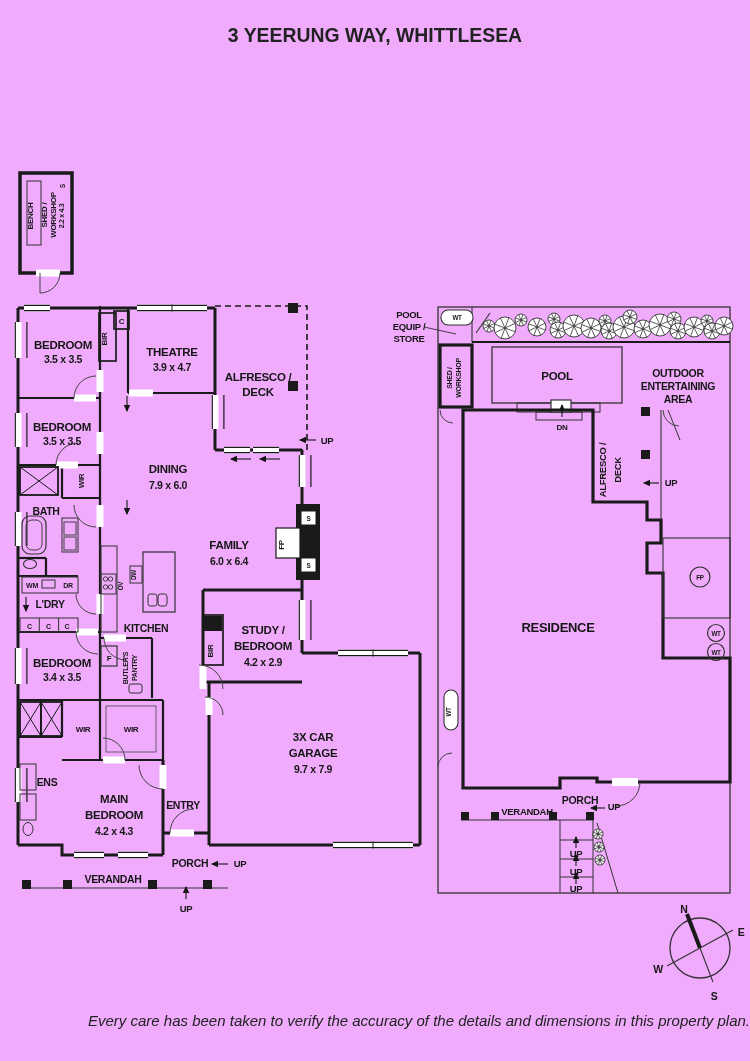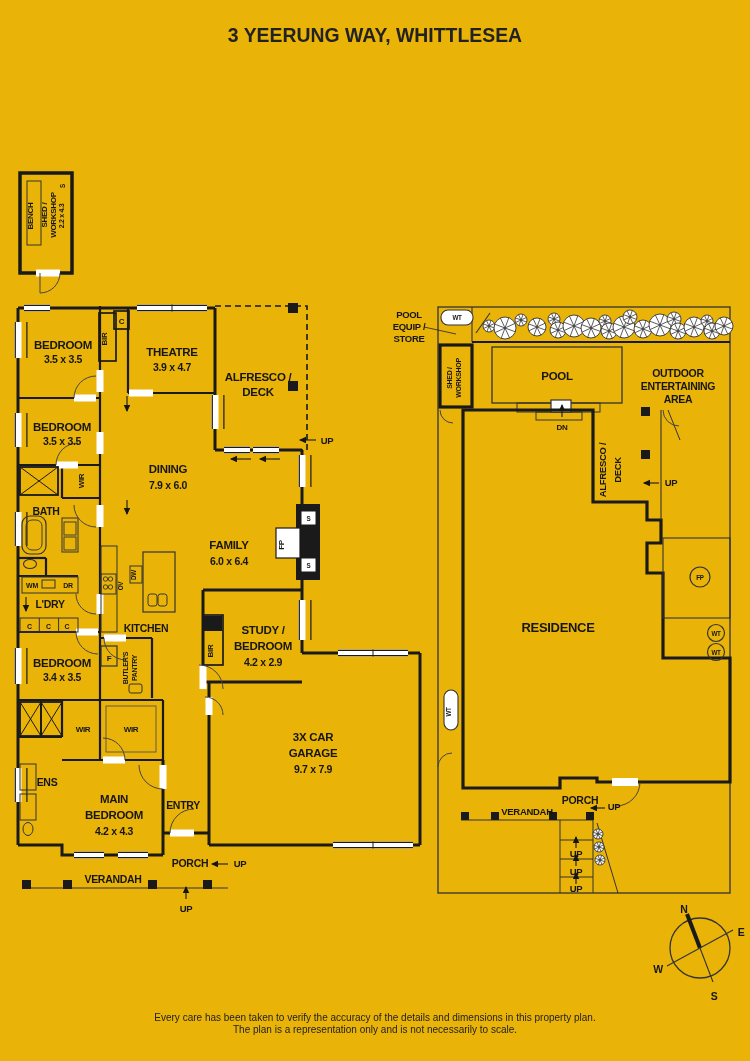--- a/index.html
+++ b/index.html
@@ -1,22 +1,22 @@
 <!DOCTYPE html>
 <html><head>
 <meta charset="utf-8">
 <style>
   html,body{margin:0;padding:0;background:#fff;}
-  #page{position:relative;width:750px;height:1061px;background:#eab308;overflow:hidden;
+  #page{position:relative;width:750px;height:1061px;background:#f0abfc;overflow:hidden;
         font-family:"Liberation Sans",sans-serif;color:#1b1b1b;}
   #title{position:absolute;top:24px;left:0;width:100%;text-align:center;
          font-size:20px;font-weight:700;letter-spacing:0;color:#222;transform:scaleX(.97);}
   #plan-svg{position:absolute;left:0;top:0;}
-  #disclaimer{position:absolute;top:1012px;left:0;width:100%;text-align:center;
-              font-size:10px;line-height:1.15;color:#222;}
+  #disclaimer{position:absolute;top:1012px;left:0;width:100%;text-align:right;
+              font-size:15px;line-height:1.15;color:#222;font-style:italic;}
   text{font-family:"Liberation Sans",sans-serif;fill:#161616;text-anchor:middle;letter-spacing:-0.3px;}
   .rm{font-size:11.5px;font-weight:700;}
   .lg{font-size:13px;font-weight:700;}
   .dm{font-size:10.5px;font-weight:700;}
   .md{font-size:9.5px;font-weight:700;}
   .sm{font-size:8px;font-weight:700;}
   .s2{font-size:7px;font-weight:700;}
   .xs{font-size:6.3px;font-weight:700;}
 </style>
 </head>
@@ -536,15 +536,14 @@
 
       <text class="dm" x="684" y="913">N</text>
       <text class="dm" x="741" y="936">E</text>
       <text class="dm" x="658" y="973">W</text>
       <text class="dm" x="714" y="1000">S</text>
     </g>
   </svg>
 
   <div id="disclaimer">
     <div>Every care has been taken to verify the accuracy of the details and dimensions in this property plan.</div>
-    <div>The plan is a representation only and is not necessarily to scale.</div>
   </div>
 </div>
 
 </body></html>

